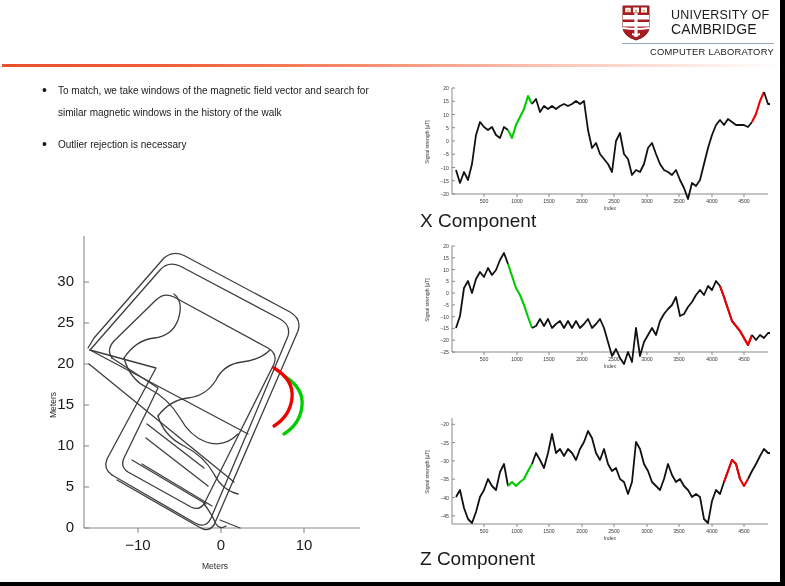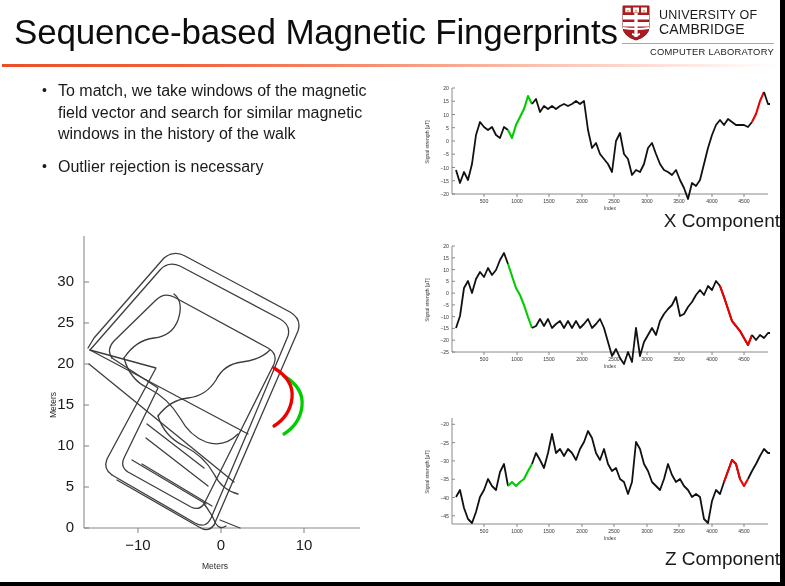--- a/index.html
+++ b/index.html
@@ -41,21 +41,21 @@
     width: 778px; height: 3px;
     background: linear-gradient(to right, #e8502a 0%, #f0603a 22%, #f58a6a 45%, #fbc3b4 70%, #ffffff 100%);
   }
 
   
   #logo {
     position: absolute;
     left: 622px; top: 5px;
     width: 152px; height: 56px;
   }
-  #logo-top { display: flex; align-items: center; gap: 9px; }
+  #logo-top { display: flex; align-items: center; gap: 21px; }
   #crest { width: 28px; height: 36px; flex: none; }
   #logo-words {
     font-family: "Liberation Sans", sans-serif;
     color: #1a1a1a;
     line-height: 1.03;
   }
   #logo-line1 { font-size: 12.5px; letter-spacing: .2px; }
   #logo-line2 { font-size: 14px; letter-spacing: .1px; }
   #logo-rule {
     margin-top: 2px;
@@ -86,31 +86,31 @@
     flex: none;
     width: 28px;
     font-size: 14px;
     line-height: 21px;
     color: #1a1a1a;
     text-align: left;
     padding-left: 12px;
     box-sizing: border-box;
   }
   .bullet-text {
-    font-size: 16px;
+    font-size: 10px;
     line-height: 21.5px;
     color: #1a1a1a;
     font-family: "Liberation Sans", sans-serif;
   }
 
   
   .figure { position: absolute; }
   .fig-caption {
     position: absolute;
-    text-align: right;
+    text-align: left;
     font-size: 19px;
     color: #1a1a1a;
     font-family: "Liberation Sans", sans-serif;
     white-space: nowrap;
   }
   .ylabel-rot {
     transform-origin: 0 0;
     transform: rotate(-90deg);
   }
 
@@ -122,21 +122,20 @@
     color: #2a2a2a;
     font-family: "Liberation Sans", sans-serif;
   }
   svg { display: block; }
 </style>
 </head>
 <body>
 
 <div id="slide">
 
-  <div id="title">Sequence-based Magnetic Fingerprints</div>
   <div id="divider"></div>
 
   <div id="logo">
     <div id="logo-top">
       <svg id="crest" viewBox="0 0 28 36">
         <path d="M1 1 H27 V22 Q27 31 14 35 Q1 31 1 22 Z" fill="#a91d22" stroke="#7e1418" stroke-width="1"></path>
         <rect x="1" y="1" width="26" height="7" fill="#a91d22"></rect>
         <rect x="3" y="2.5" width="6" height="5" fill="#fff"></rect>
         <rect x="11" y="2.5" width="6" height="5" fill="#fff"></rect>
         <rect x="19" y="2.5" width="6" height="5" fill="#fff"></rect>

